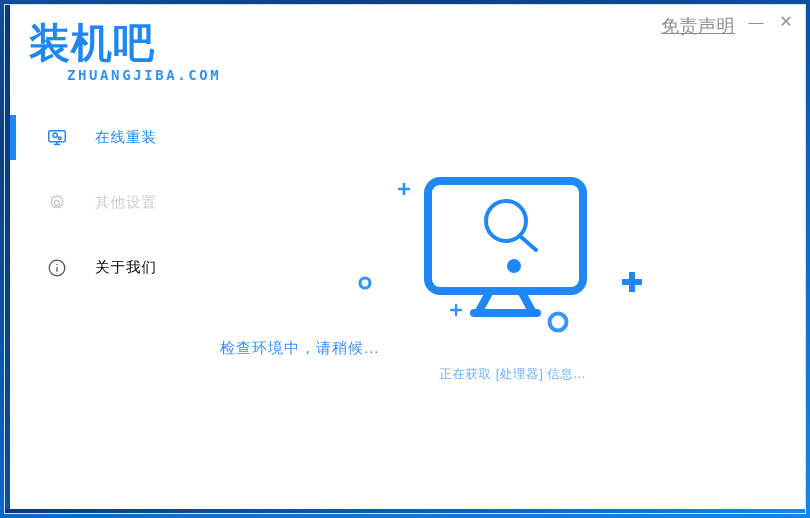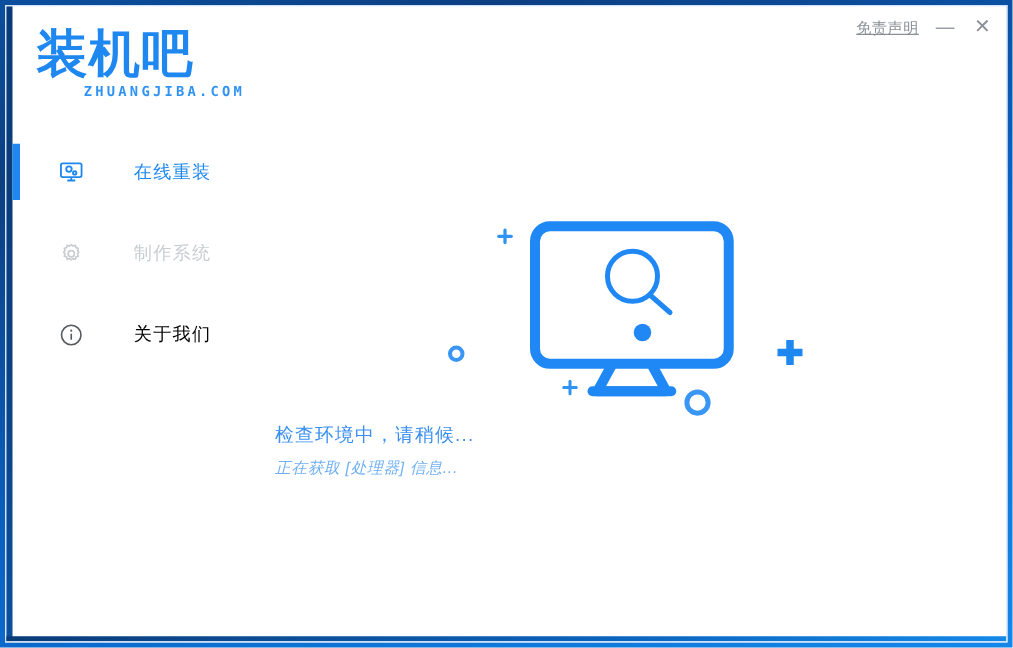--- a/index.html
+++ b/index.html
@@ -34,21 +34,21 @@
     position:absolute;left:0;bottom:0;height:4px;width:100%;
     background:linear-gradient(90deg,#0a3b78 0%,#0b63bd 60%,#1488e8 100%);
   }
 
   
   #titlebar{
     position:absolute;left:0;top:0;width:100%;height:34px;
   }
   #disclaimer-link{
     position:absolute;right:70px;top:9px;
-    font-size:12px;color:#8a8f96;
+    font-size:18px;color:#8a8f96;
     text-decoration:underline;
     letter-spacing:0.5px;
     cursor:pointer;
     user-select:none;
   }
   #minimize-button,#close-button{
     position:absolute;top:6px;
     width:26px;height:22px;
     color:#8c9197;
     font-size:15px;
@@ -68,21 +68,21 @@
   #logo-main{
     font-size:41px;
     line-height:44px;
     font-weight:bold;
     color:#1E88F0;
     letter-spacing:1px;
     font-family:"DejaVu Sans","Liberation Sans",sans-serif;
   }
   #logo-sub{
     position:absolute;left:38px;top:46px;
-    font-size:11px;
+    font-size:14px;
     letter-spacing:2.6px;
     color:#2f93f5;
     font-family:"DejaVu Sans Mono","Liberation Mono",monospace;
     font-weight:bold;
   }
 
   
   #sidebar{
     position:absolute;left:0;top:100px;
     width:215px;
@@ -100,21 +100,21 @@
     background:#1E88F0;
     display:none;
   }
   .nav-item.active .nav-indicator{display:block;}
   .nav-icon{
     width:24px;height:24px;
     margin-left:40px;
     display:flex;align-items:center;justify-content:center;
   }
   .nav-label{
-    margin-left:38px;
+    margin-left:26px;
     font-size:14.5px;
     letter-spacing:1px;
     color:#c9cdd2;
   }
   .nav-item.active .nav-label{color:#1E88F0;}
   .nav-item.about .nav-label{color:#000000;}
 
   
   #main{
     position:absolute;left:215px;top:0;right:0;bottom:0;
@@ -124,24 +124,24 @@
     width:330px;height:170px;
   }
   #status-main{
     position:absolute;left:0;right:0;top:334px;
     font-size:15px;
     color:#3A8FF0;
     letter-spacing:1px;
   }
   #status-sub{
     position:absolute;left:0;right:0;top:361px;
+    text-align:center;
     font-size:12.5px;
     color:#6fb0f3;
     letter-spacing:0.6px;
-    font-style:italic;
   }
 </style>
 </head>
 <body>
 
 <div id="app-window">
   <div id="window-inner">
 
     <div id="frame-left-dark"></div>
 
@@ -175,21 +175,21 @@
 
 
       <div class="nav-item">
 
         <div class="nav-icon">
           <svg width="22" height="22" viewBox="0 0 24 24" fill="none" stroke="#c9cdd2" stroke-width="1.5">
             <path d="M12 4.2 l1.6 1 1.9-.5 .6 1.9 1.9 .6 -.5 1.9 1 1.6 -1 1.6 .5 1.9 -1.9 .6 -.6 1.9 -1.9 -.5 -1.6 1 -1.6 -1 -1.9 .5 -.6 -1.9 -1.9 -.6 .5 -1.9 -1 -1.6 1 -1.6 -.5 -1.9 1.9 -.6 .6 -1.9 1.9 .5 Z"></path>
             <circle cx="12" cy="12" r="2.7"></circle>
           </svg>
         </div>
-        <div class="nav-label">制作系统</div>
+        <div class="nav-label">其他设置</div>
       </div>
 
       <div class="nav-item about">
 
         <div class="nav-icon">
           <svg width="22" height="22" viewBox="0 0 24 24" fill="none" stroke="#55595f" stroke-width="1.4">
             <circle cx="12" cy="12" r="8.5"></circle>
             <line x1="12" y1="11" x2="12" y2="16.2"></line>
             <circle cx="12" cy="8.2" r="0.9" fill="#55595f" stroke="none"></circle>
           </svg>

